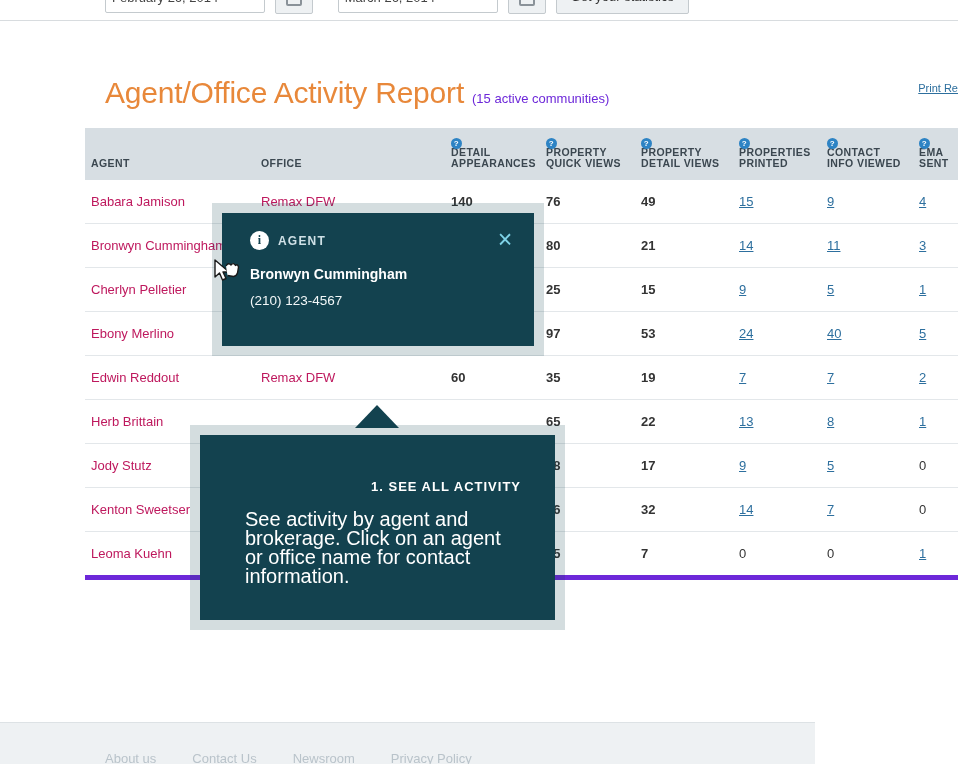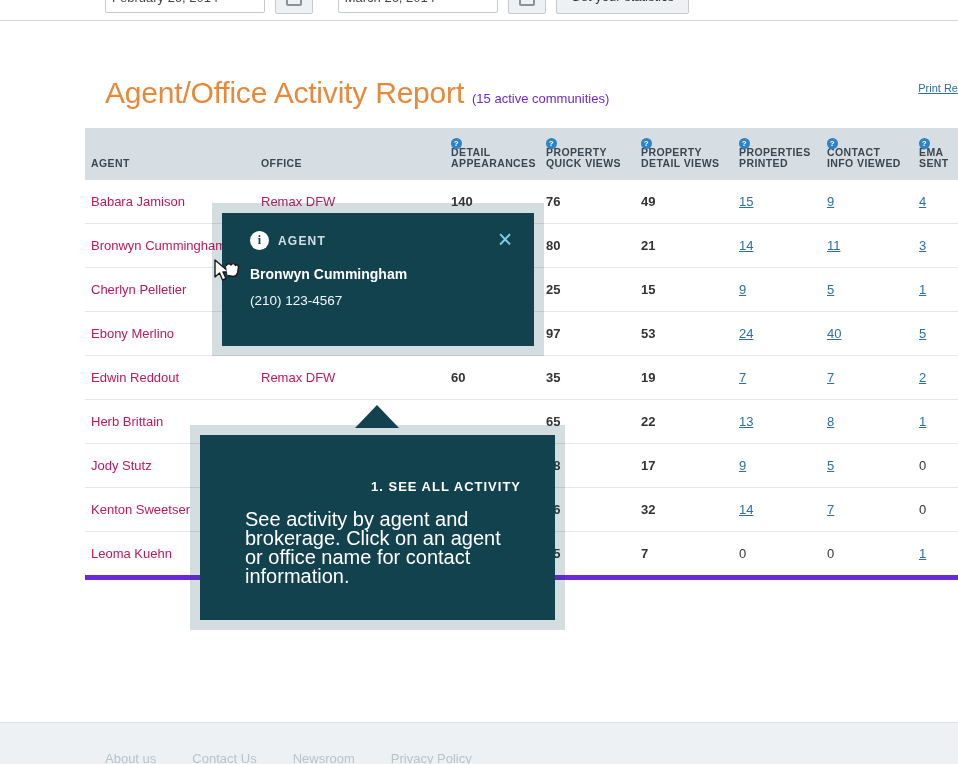--- a/index.html
+++ b/index.html
@@ -198,21 +198,21 @@
   col.c-detail  { width: 98px; }
   col.c-printed { width: 88px; }
   col.c-contact { width: 92px; }
   col.c-email   { width: 72px; }
 
   
   .footer {
     position: absolute;
     left: 0;
     top: 722px;
-    width: 958px;
+    width: 815px;
     height: 42px;
     background: #eef1f3;
     border-top: 1px solid #dde2e5;
   }
   .footer-links {
     position: absolute;
     left: 105px;
     top: 28px;
     display: flex;
     gap: 36px;

